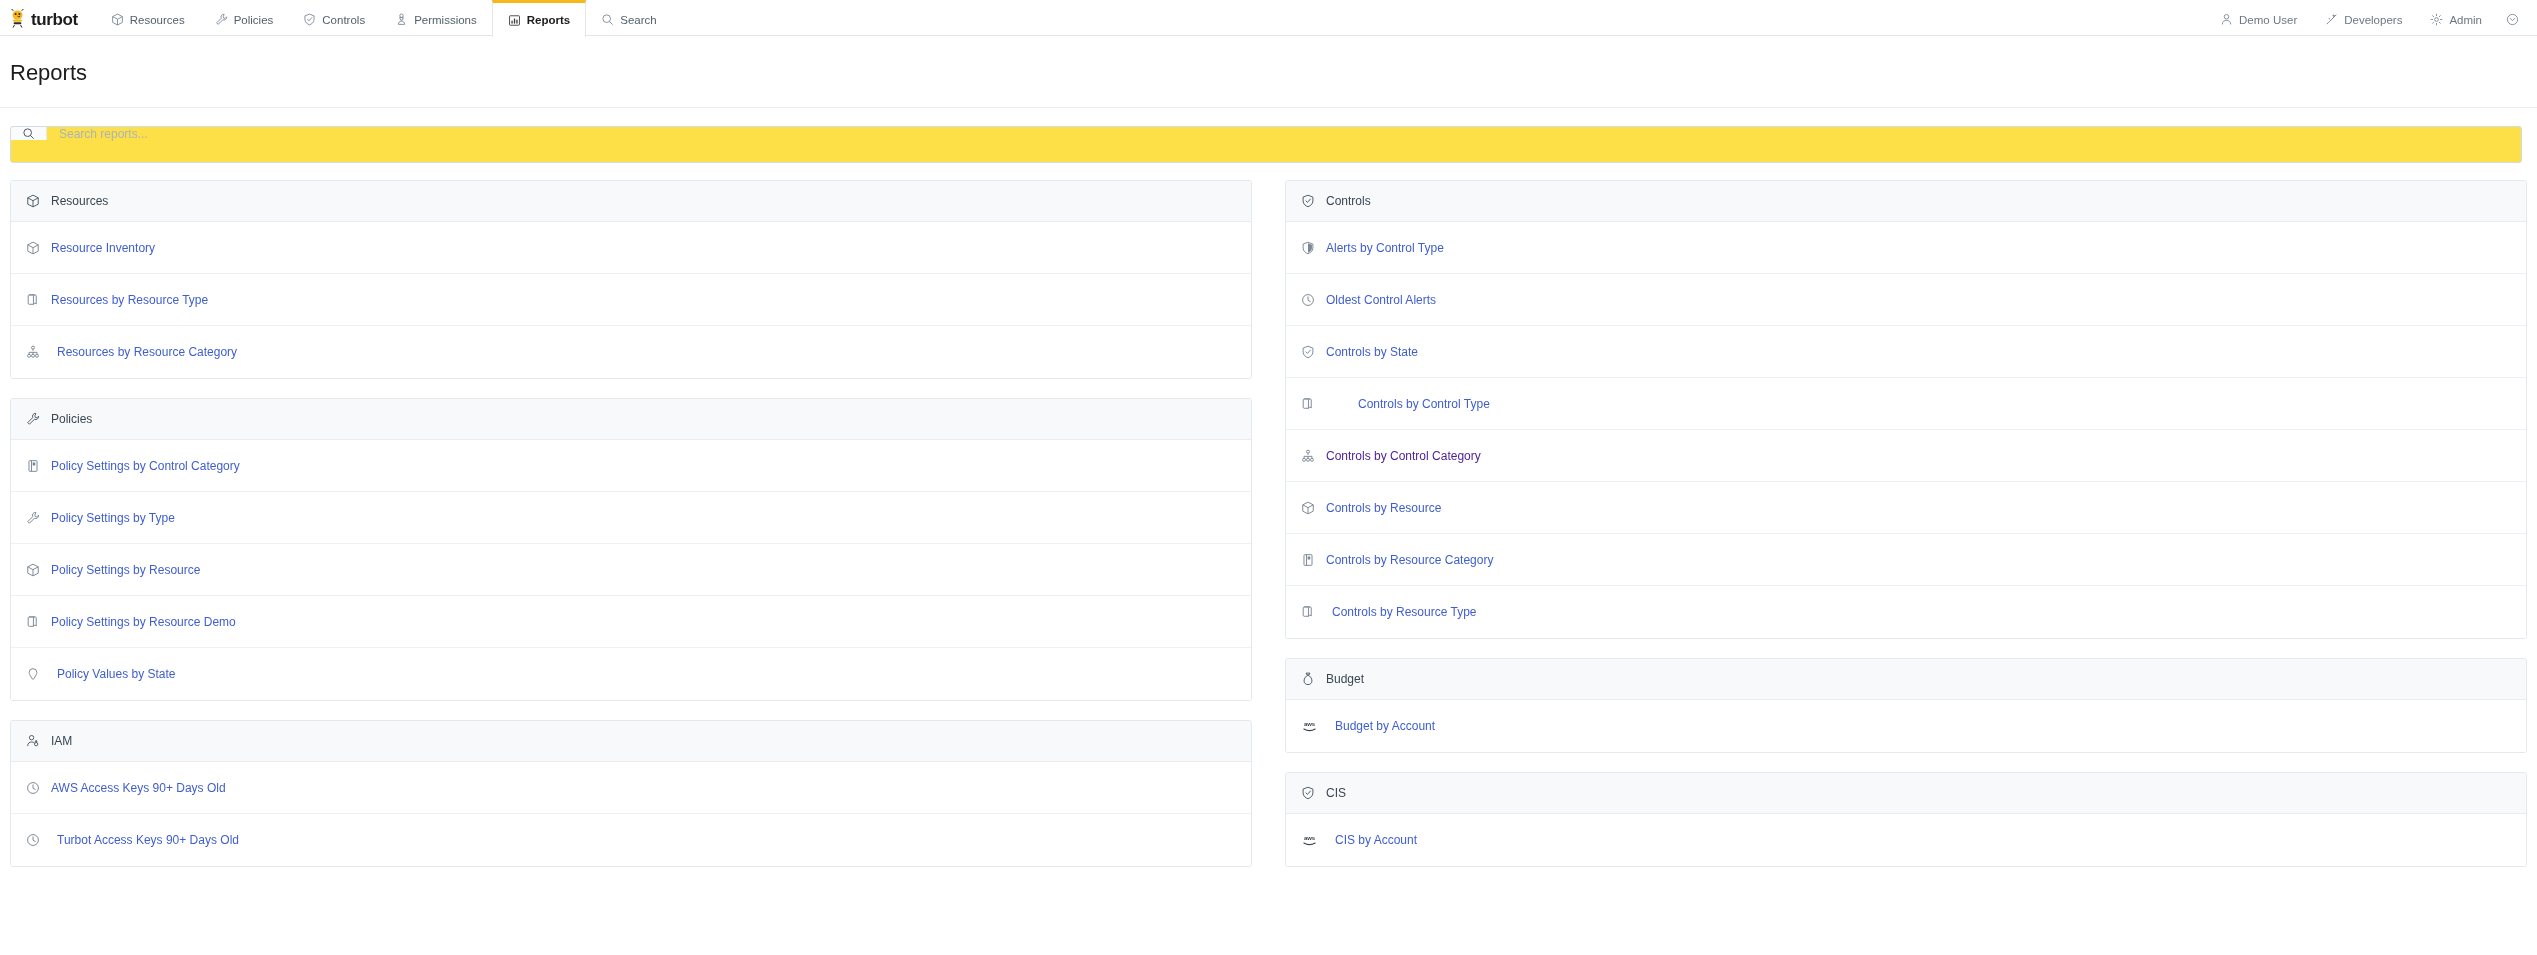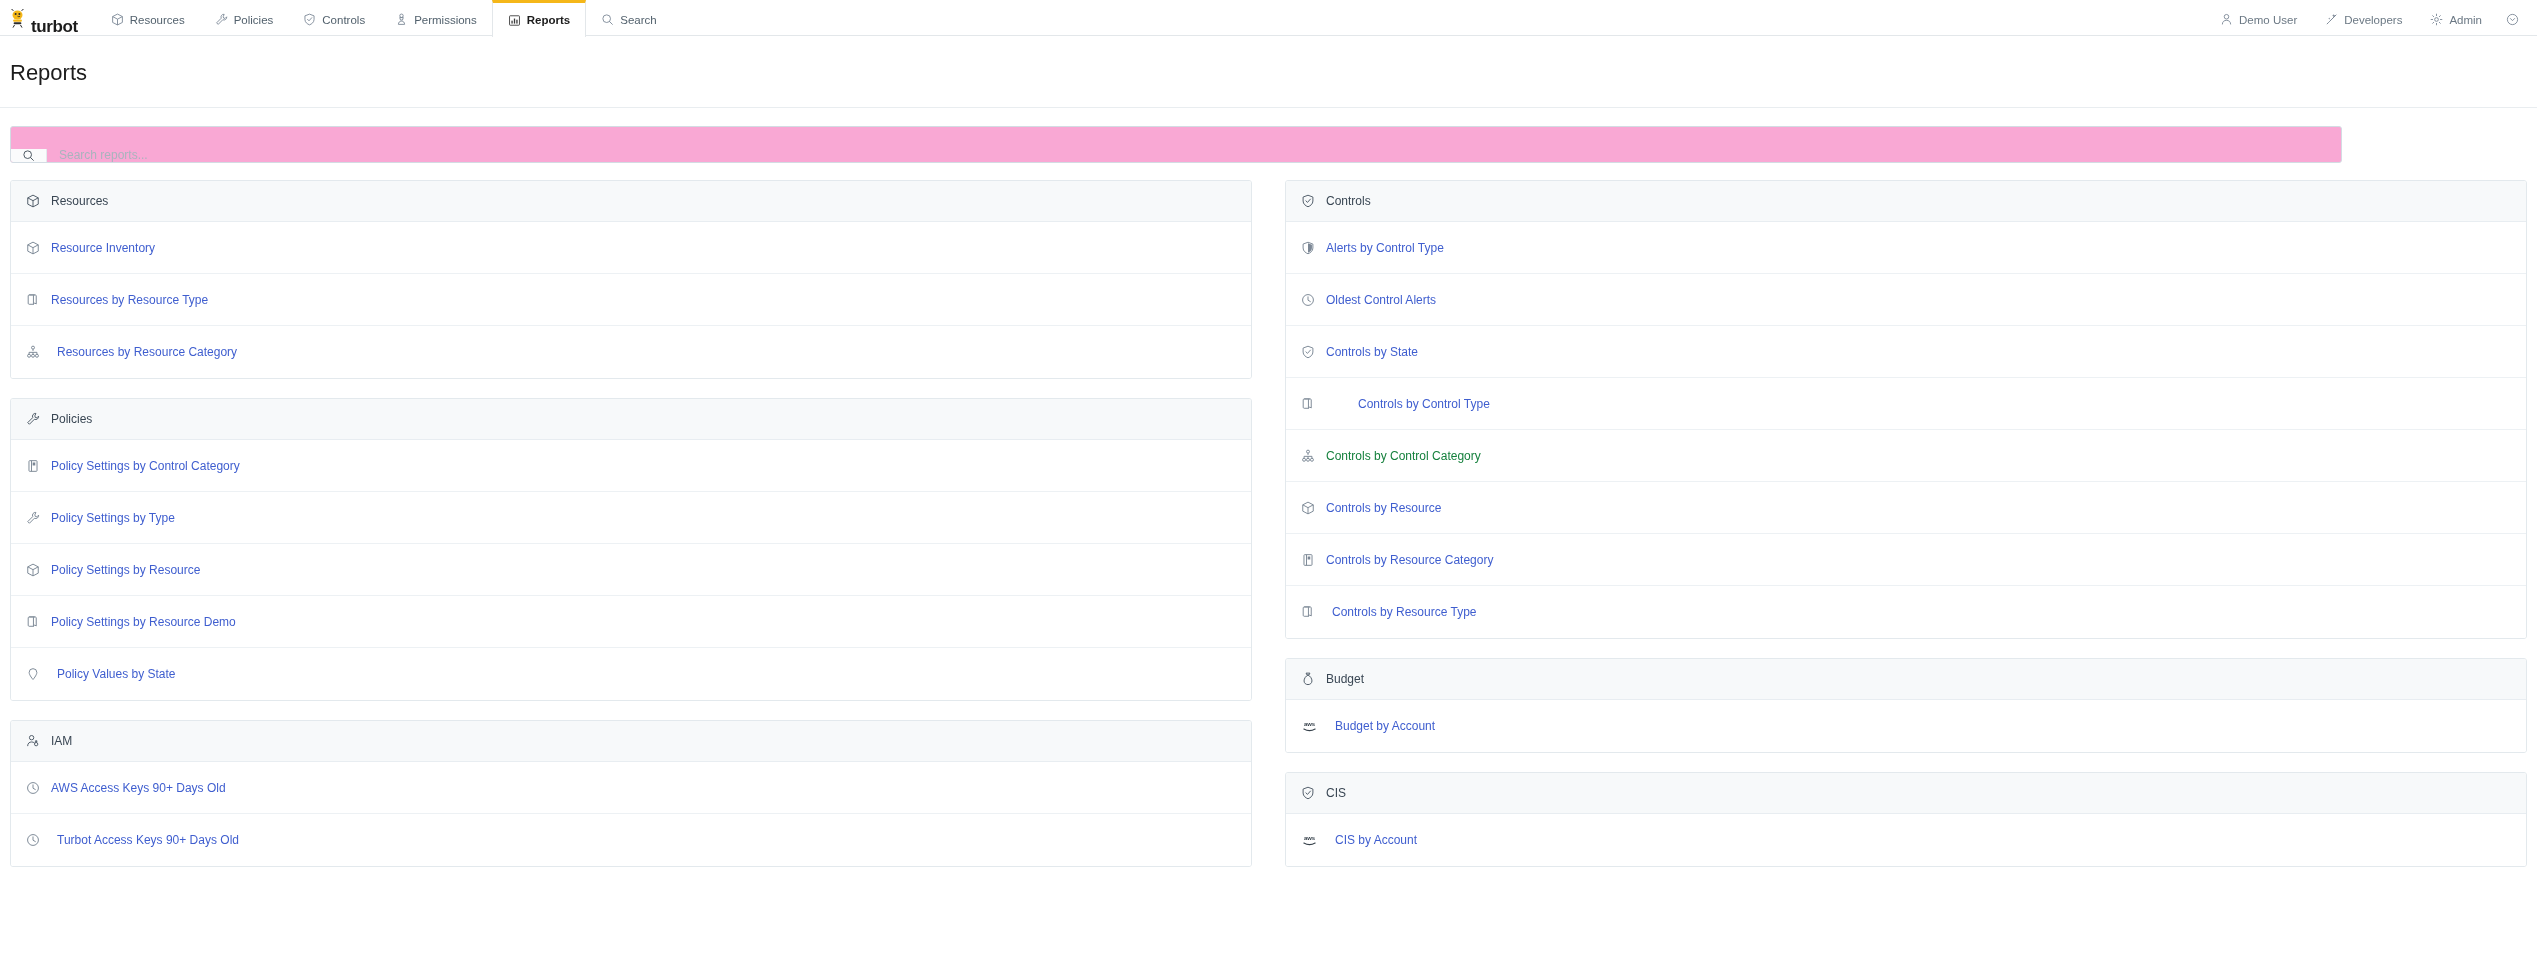--- a/index.html
+++ b/index.html
@@ -29,21 +29,21 @@
     height: 36px;
   }
   .brand-bee { width: 17px; height: 19px; display: block; }
   .brand-word {
     font-size: 17px;
     font-weight: bold;
     letter-spacing: -0.4px;
     color: #1c1c1c;
     line-height: 1;
     position: relative;
-    top: 8px;
+    top: 1px;
   }
   .nav-items { display: flex; align-items: stretch; margin-left: 18px; }
   .nav-item {
     display: flex;
     align-items: center;
     gap: 6px;
     padding: 0 15px;
     height: 36px;
     font-size: 11.5px;
     color: #52616d;
@@ -81,27 +81,27 @@
     line-height: 1.2;
   }
   .title-rule {
     margin-top: 21px;
     border-bottom: 1px solid #e9edf0;
     width: 100%;
   }
 
   .search-wrap {
     margin: 18px 15px 0 10px;
-    width: 2332px;
+    width: 2512px;
     height: 37px;
     display: flex;
-    align-items: flex-end;
+    align-items: flex-start;
     border: 1px solid #d3dce3;
     border-radius: 3px;
-    background: #f9a8d4;
+    background: #fde047;
     overflow: hidden;
   }
   .search-ic-box {
     width: 36px;
     display: flex;
     align-items: center;
     justify-content: center;
     background: #fafbfc;
     border-right: 1px solid #e4eaee;
   }
@@ -423,21 +423,21 @@
           <span class="lbl" style="color: rgb(63, 94, 207); margin-left: 32px;">Controls by Control Type</span>
         </div>
         <div class="row">
           <svg viewBox="0 0 16 16" class="ic">
             <circle cx="8" cy="3" r="1.7" fill="none" stroke="#7b8795" stroke-width="1.1"></circle>
             <circle cx="3.5" cy="12.3" r="1.7" fill="none" stroke="#7b8795" stroke-width="1.1"></circle>
             <circle cx="8" cy="12.3" r="1.7" fill="none" stroke="#7b8795" stroke-width="1.1"></circle>
             <circle cx="12.5" cy="12.3" r="1.7" fill="none" stroke="#7b8795" stroke-width="1.1"></circle>
             <path d="M8 4.7v2.1M3.5 10.6V8.4h9v2.2M8 8.4v2.2" fill="none" stroke="#7b8795" stroke-width="1.1"></path>
           </svg>
-          <span class="lbl" style="color: #15803d;">Controls by Control Category</span>
+          <span class="lbl" style="color: #4c1d95;">Controls by Control Category</span>
         </div>
         <div class="row">
           <svg viewBox="0 0 16 16" class="ic">
             <path d="M8 1.3 14 4.4 V11.6 L8 14.7 2 11.6 V4.4 Z" fill="none" stroke="#7b8795" stroke-width="1.1"></path>
             <path d="M2 4.4 8 7.6 14 4.4 M8 7.6 V14.7" fill="none" stroke="#7b8795" stroke-width="1.1"></path>
           </svg>
           <span class="lbl" style="color: rgb(63, 94, 207);">Controls by Resource</span>
         </div>
         <div class="row">
           <svg viewBox="0 0 16 16" class="ic">

